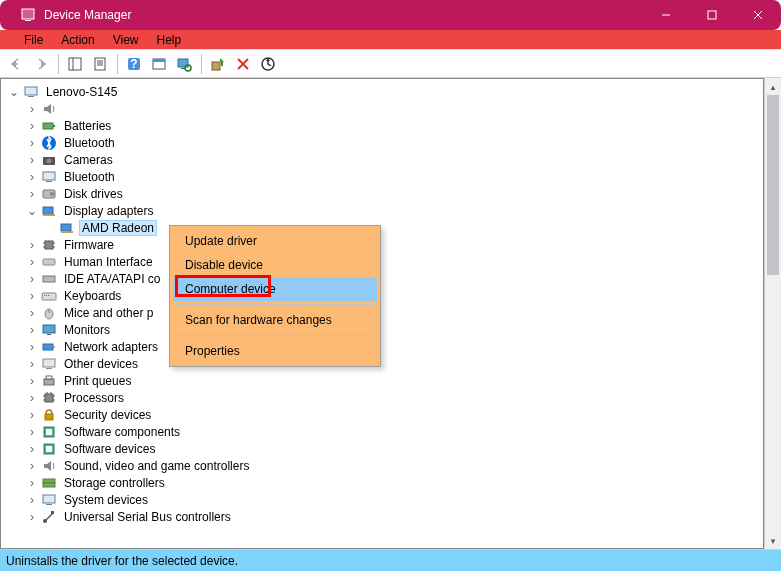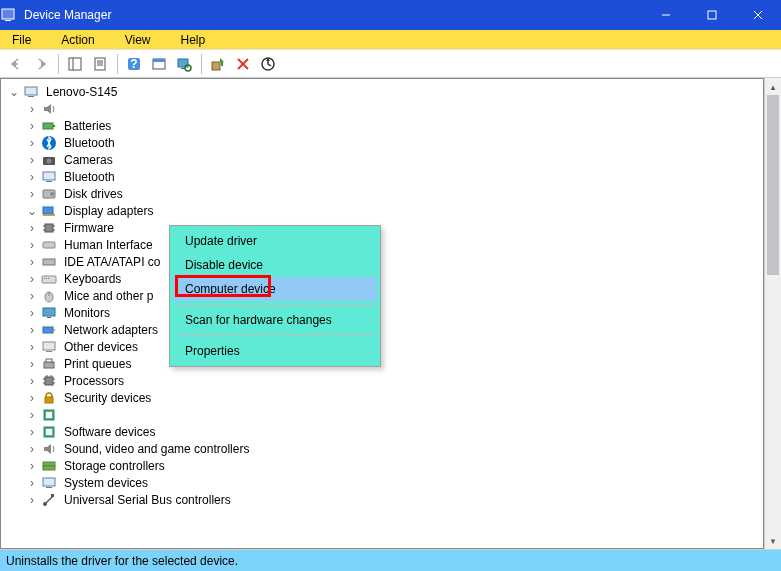--- a/index.html
+++ b/index.html
@@ -1,24 +1,24 @@
 <!DOCTYPE html>
 <html><head>
 <meta charset="utf-8">
 <style>
 * { margin: 0; padding: 0; box-sizing: border-box; font-family: "Segoe UI", Tahoma, sans-serif; font-size: 12px; }
 body { background: #fff; width: 781px; height: 571px; overflow: hidden; position: relative; }
 
-.titlebar { height: 30px; background: #1d4ed8; color: #fff; display: flex; align-items: center; padding-left: 0; }
+.titlebar { height: 30px; background: #be185d; color: #fff; display: flex; align-items: center; padding-left: 20px; border-radius: 8px; }
 .titlebar .icon { width: 16px; height: 16px; margin-right: 8px; display: flex; align-items: center; justify-content: center; }
 .titlebar .title { flex: 1; font-size: 12px; }
 .titlebar .win-btns { display: flex; height: 100%; }
 .titlebar .win-btn { width: 46px; display: flex; align-items: center; justify-content: center; color: #fff; }
 
-.menubar { height: 20px; background: #fde047; display: flex; align-items: center; padding-left: 4px; gap: 14px; border-bottom: 1px solid #e0e0e0; }
+.menubar { height: 20px; background: #ef4444; display: flex; align-items: center; padding-left: 16px; gap: 2px; border-bottom: 1px solid #e0e0e0; }
 .menubar .menu { padding: 2px 8px; cursor: default; }
 
 .toolbar { height: 28px; background: #fff; display: flex; align-items: center; padding-left: 4px; gap: 0; border-bottom: 1px solid #d0d0d0; }
 .toolbar .tb-btn { width: 23px; height: 23px; display: flex; align-items: center; justify-content: center; margin-right: 2px; }
 .toolbar .sep { width: 1px; height: 20px; background: #c0c0c0; margin: 0 4px; }
 .toolbar svg { width: 16px; height: 16px; }
 
 .content { position: relative; height: calc(100% - 30px - 20px - 28px - 22px); display: flex; }
 .tree { flex: 1; overflow: auto; padding: 4px 0 4px 0; background: #fff; border: 1px solid #888; margin: 0; }
 .tree-item { display: flex; align-items: center; height: 17px; padding-left: 6px; white-space: nowrap; }
@@ -28,21 +28,21 @@
 .tree-item.selected .label { background: #cce8ff; border: 1px solid #99d1ff; padding: 0 2px; }
 .tree-item.level-1 { margin-left: 18px; }
 .tree-item.level-2 { margin-left: 36px; }
 
 .scrollbar-v { width: 17px; background: #f0f0f0; border-left: 1px solid #ccc; position: relative; }
 .scrollbar-v .arrow { height: 17px; display: flex; align-items: center; justify-content: center; color: #555; font-size: 9px; }
 .scrollbar-v .thumb { position: absolute; top: 17px; left: 2px; right: 2px; height: 180px; background: #c2c3c9; }
 
 .statusbar { height: 22px; border-top: 1px solid #d0d0d0; display: flex; align-items: center; padding-left: 6px; font-size: 12px; background: #7dd3fc; }
 
-.context-menu { position: absolute; left: 169px; top: 225px; width: 212px; background: #5eead4; border: 1px solid #a0a0a0; box-shadow: 3px 3px 5px rgba(0,0,0,0.2); padding: 3px; z-index: 10; }
+.context-menu { position: absolute; left: 169px; top: 225px; width: 212px; background: #fdba74; border: 1px solid #a0a0a0; box-shadow: 3px 3px 5px rgba(0,0,0,0.2); padding: 3px; z-index: 10; }
 .context-menu .cm-item { height: 24px; display: flex; align-items: center; padding-left: 12px; cursor: default; }
 .context-menu .cm-item.highlighted { background: #91c9f7; }
 .context-menu .cm-sep { height: 1px; background: #c0c0c0; margin: 3px 2px; }
 .context-menu .cm-item.bold { font-weight: normal; }
 
 .red-box { position: absolute; border: 3px solid #ff0000; pointer-events: none; left: 175px; top: 275px; width: 96px; height: 22px; z-index: 11; }
 
 .disabled { opacity: 0.45; }
 </style>
 </head>
@@ -238,20 +238,30 @@
       <span class="expander">⌄</span>
       <span class="node-icon">
           <svg viewBox="0 0 16 16">
             <rect x="2" y="4" width="10" height="7" fill="#4a90e2" stroke="#2a6fa0"></rect>
             <rect x="2" y="11" width="12" height="2" fill="#c0a060"></rect>
           </svg>
         </span>
       <span class="label">Display adapters</span>
     </div>
 
+    <div class="tree-item level-2 selected">
+      <span class="expander" style="visibility:hidden">›</span>
+      <span class="node-icon">
+          <svg viewBox="0 0 16 16">
+            <rect x="2" y="4" width="10" height="7" fill="#4a90e2" stroke="#2a6fa0"></rect>
+            <rect x="2" y="11" width="12" height="2" fill="#c0a060"></rect>
+          </svg>
+        </span>
+      <span class="label">AMD Radeon</span>
+    </div>
 
     <div class="tree-item level-1">
       <span class="expander">›</span>
       <span class="node-icon">
           <svg viewBox="0 0 16 16">
             <rect x="4" y="4" width="8" height="8" fill="#888" stroke="#555"></rect>
             <line x1="2" y1="6" x2="4" y2="6" stroke="#555"></line>
             <line x1="2" y1="10" x2="4" y2="10" stroke="#555"></line>
             <line x1="12" y1="6" x2="14" y2="6" stroke="#555"></line>
             <line x1="12" y1="10" x2="14" y2="10" stroke="#555"></line>
@@ -376,20 +386,21 @@
     </div>
 
     <div class="tree-item level-1">
       <span class="expander">›</span>
       <span class="node-icon">
           <svg viewBox="0 0 16 16">
             <rect x="3" y="3" width="10" height="10" fill="#5a8" stroke="#286"></rect>
             <rect x="5" y="5" width="6" height="6" fill="#fff"></rect>
           </svg>
         </span>
+      <span class="label">Software components</span>
     </div>
 
     <div class="tree-item level-1">
       <span class="expander">›</span>
       <span class="node-icon">
           <svg viewBox="0 0 16 16">
             <rect x="3" y="3" width="10" height="10" fill="#5a8" stroke="#286"></rect>
             <rect x="5" y="5" width="6" height="6" fill="#fff"></rect>
           </svg>
         </span>

